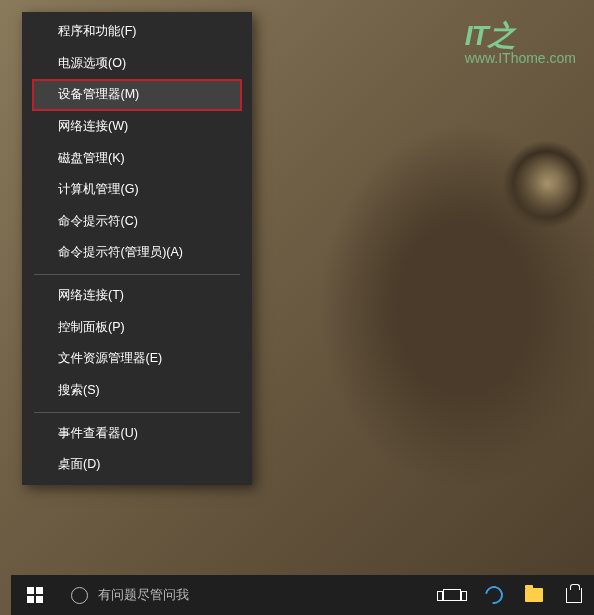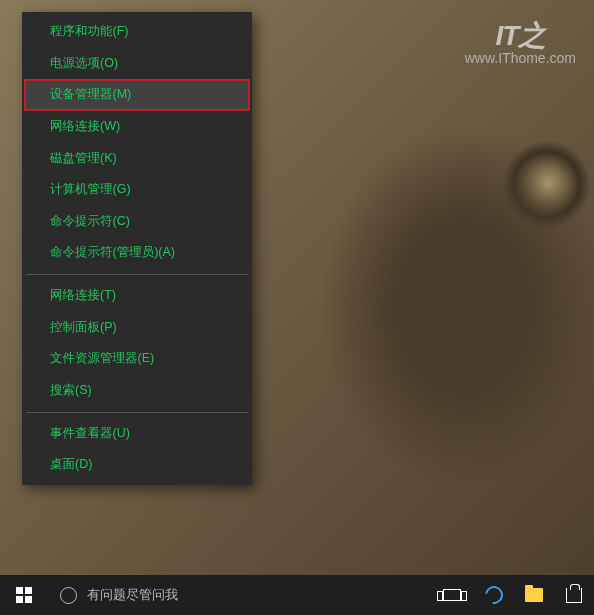--- a/index.html
+++ b/index.html
@@ -8,49 +8,49 @@
 
 
 .bg {
   position: absolute; inset: 0;
   background:
     radial-gradient(ellipse 220px 280px at 78% 50%, #4a3b2a 0%, #4a3b2a 30%, transparent 65%),
     radial-gradient(circle 55px at 92% 30%, #bfa97a 0%, #3b2f20 60%, transparent 80%),
     linear-gradient(135deg, #8a7a5c 0%, #6f5f45 40%, #4d3e2c 100%);
 }
 .watermark {
-  position: absolute; top: 22px; right: 18px; text-align: center; color: #e5e5e5;
+  position: absolute; top: 22px; right: 18px; text-align: left; color: #86efac;
   opacity: .75; user-select: none;
 }
 .watermark .logo { font-size: 28px; font-weight: 700; font-style: italic; letter-spacing: -1px; line-height: 1; }
 .watermark .sub { font-size: 14px; opacity: .8; }
 
 
 .menu {
   position: absolute; left: 22px; top: 12px; width: 230px;
-  background: #2b2b2b; color: #22c55e;
+  background: #2b2b2b; color: #ffffff;
   box-shadow: 4px 4px 12px rgba(0,0,0,.5);
-  padding: 4px 2px;
+  padding: 4px 10px;
   font-size: 12.5px;
 }
 .menu-item {
   padding: 8px 12px 8px 26px;
   line-height: 1.25;
   white-space: nowrap;
   cursor: default;
 }
 .menu-item.highlight {
   background: #414141;
   box-shadow: inset 0 0 0 2px #c02028;
 }
 .menu-sep { height: 1px; background: #555; margin: 5px 2px; }
 
 
 .taskbar {
-  position: absolute; left: 0; right: 0; bottom: 0; height: 40px;
+  position: absolute; left: 11px; right: 0; bottom: 0; height: 40px;
   background: #1f1f1f; display: flex; align-items: center;
   color: #fff;
 }
 .tb-btn {
   height: 40px; display: flex; align-items: center; justify-content: center;
   cursor: pointer;
 }
 .tb-start { width: 48px; }
 .tb-start .win-icon { width: 16px; height: 16px; display: grid; grid-template-columns: 1fr 1fr; grid-template-rows: 1fr 1fr; gap: 2px; }
 .tb-start .win-icon span { background: #fff; }

